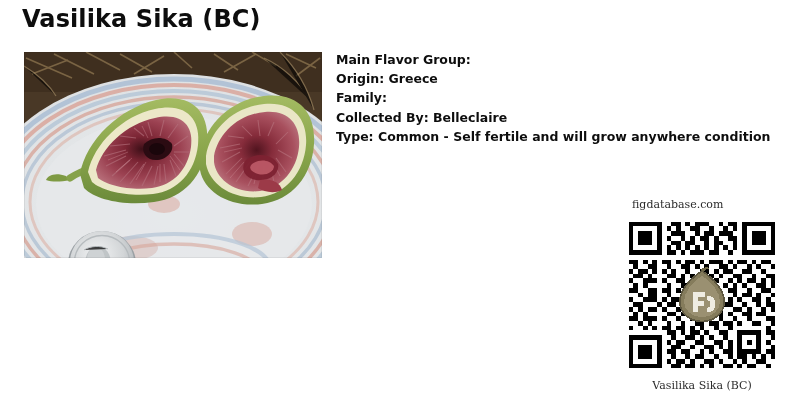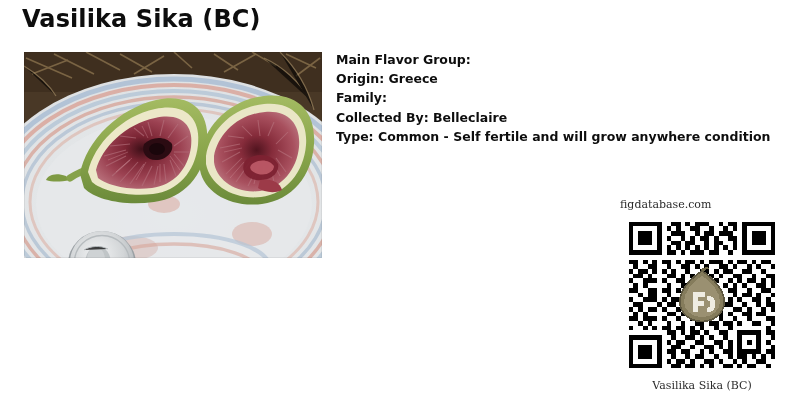--- a/index.html
+++ b/index.html
@@ -65,21 +65,21 @@
     left: 612px;
     top: 198px;
     width: 180px;
     text-align: center;
   }
   .qr-brand {
     font-family: "DejaVu Serif", serif;
     font-size: 11px;
     color: #2b2b2b;
     text-align: left;
-    margin-left: 8px;
+    margin-left: 20px;
     margin-bottom: 6px;
     white-space: nowrap;
   }
   .qr-image-wrap {
     position: relative;
     width: 172px;
     height: 156px;
     margin: 0 auto;
   }
   .qr-svg { display: block; width: 172px; height: 156px; }

